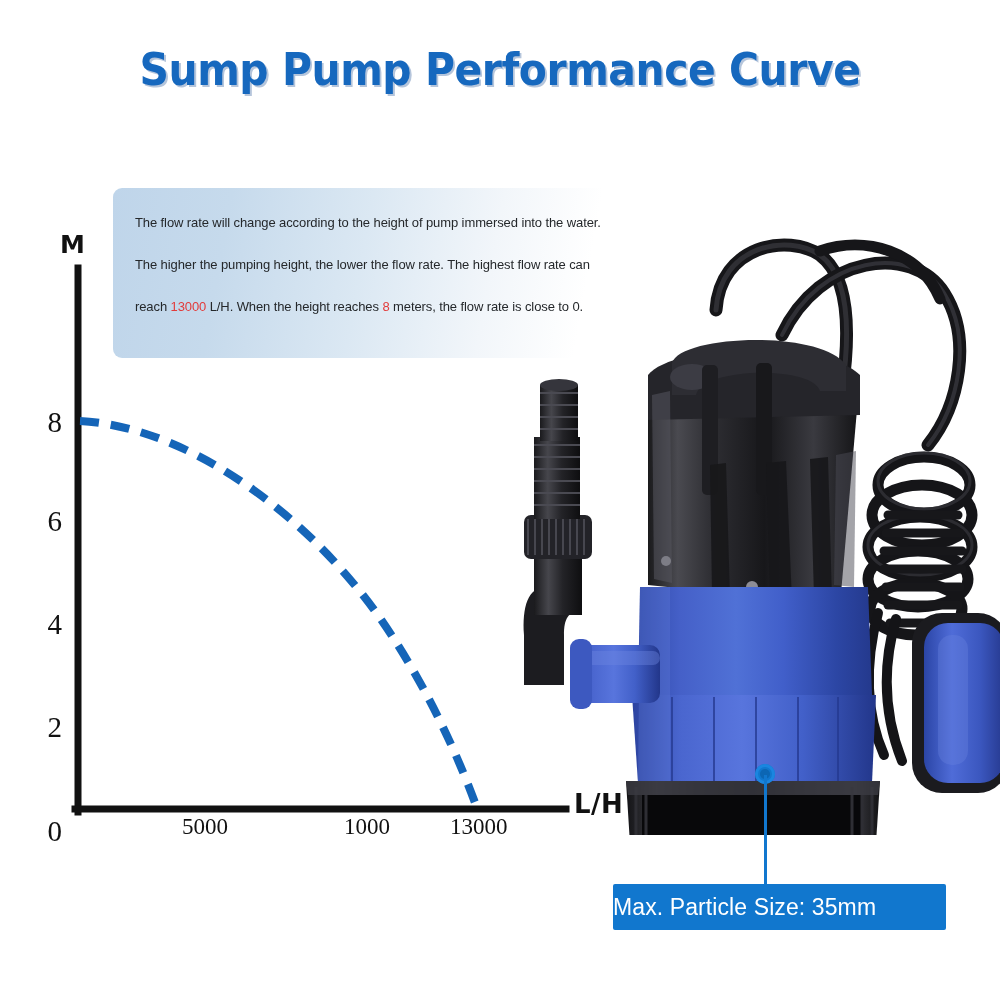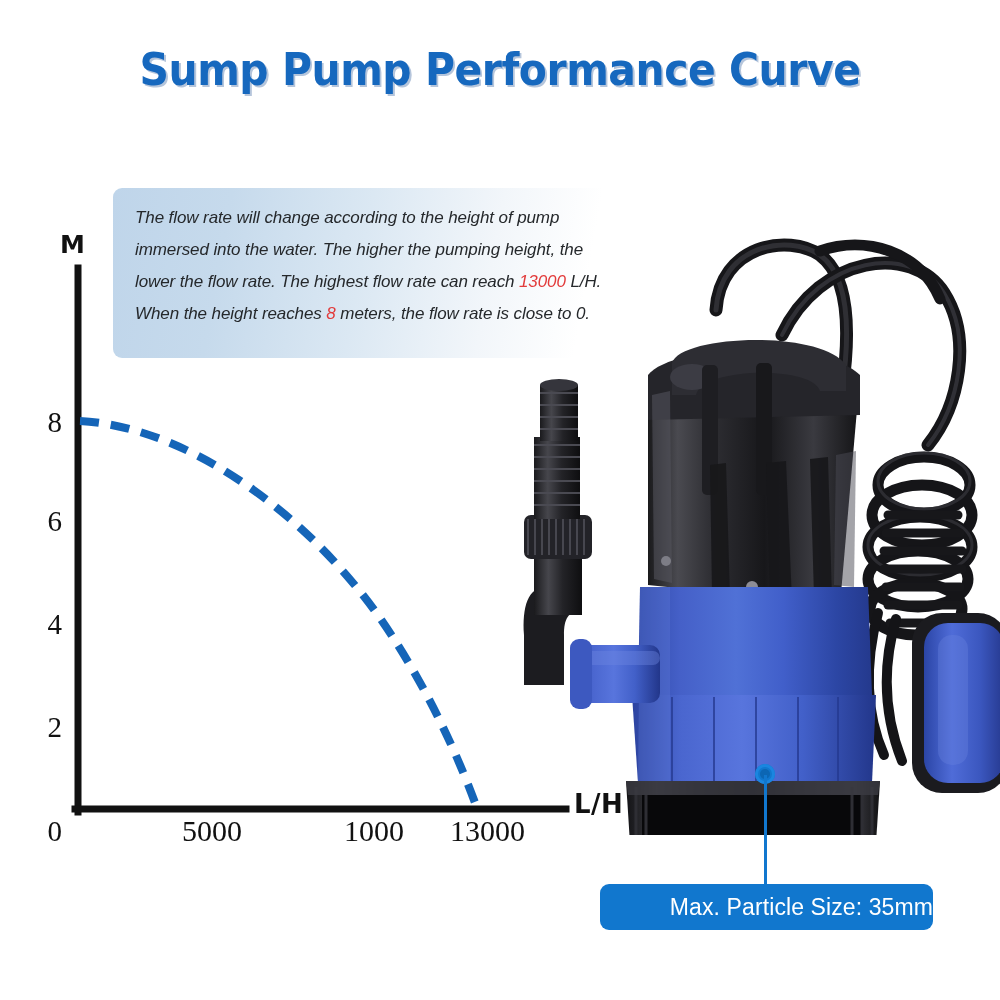--- a/index.html
+++ b/index.html
@@ -32,25 +32,24 @@
   .infobox {
     position:absolute;
     left:113px; top:188px;
     width:515px; height:170px;
     border-radius:9px;
     background:linear-gradient(100deg,#bfd5ea 0%, #c6daec 22%, #dbe8f3 48%, #f2f6fa 72%, #ffffff 90%);
     padding:14px 20px 10px 22px;
   }
   .infobox p {
     font-family:"Liberation Sans", sans-serif;
-    font-size:17px;
-    line-height:32px;
+    font-size:13px;
+    line-height:42px;
     color:#25282b;
     letter-spacing:-0.1px;
-    font-style:italic;
   }
   .hl { color:#E23B3B; }
 
   
   .chart { position:absolute; left:0; top:0; width:640px; height:900px; }
   .axis-label-m {
     position:absolute; left:60px; top:230px;
     font-family:"DejaVu Sans", sans-serif;
     font-weight:bold; font-size:25px; color:#111;
   }
@@ -63,32 +62,32 @@
   }
   .ytick {
     position:absolute; right:0; width:40px; text-align:right;
     font-family:"Liberation Serif", serif;
     font-size:29px; color:#111;
   }
   .ytick-wrap { position:absolute; left:0; top:0; width:62px; }
   .xtick {
     position:absolute; top:814px;
     font-family:"Liberation Serif", serif;
-    font-size:30px; color:#111;
+    font-size:23px; color:#111;
     white-space:nowrap;
   }
 
   
   .badge {
     position:absolute;
-    left:600px; top:884px;
+    left:613px; top:884px;
     width:333px; height:46px;
     background:#1177CE;
-    border-radius:9px;
-    display:flex; align-items:center; justify-content:flex-end;
+    border-radius:2px;
+    display:flex; align-items:center; justify-content:flex-start;
     color:#ffffff;
     font-family:"Liberation Sans", sans-serif;
     font-size:23px;
     letter-spacing:0.1px;
   }
   .callout-line {
     position:absolute; left:764px; top:775px;
     width:3px; height:110px; background:#1177CE;
   }
   .callout-dot {

